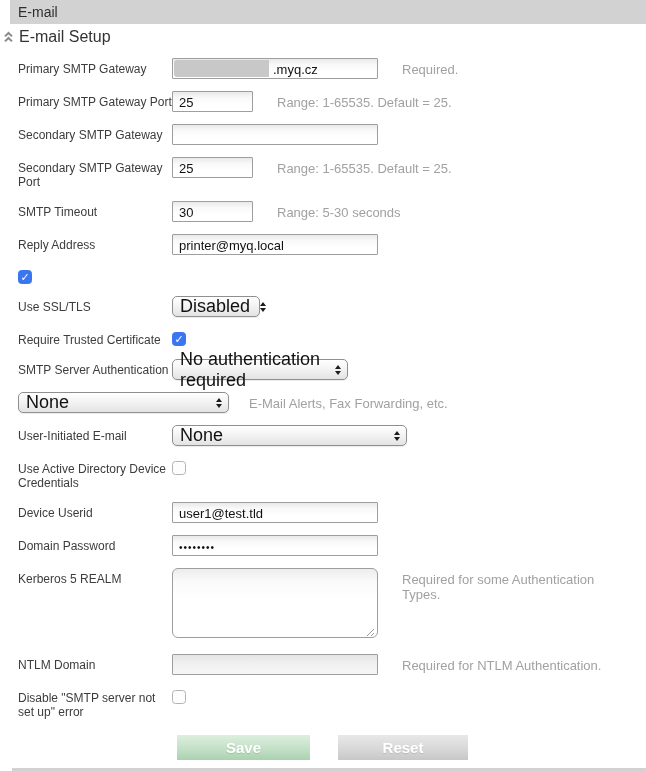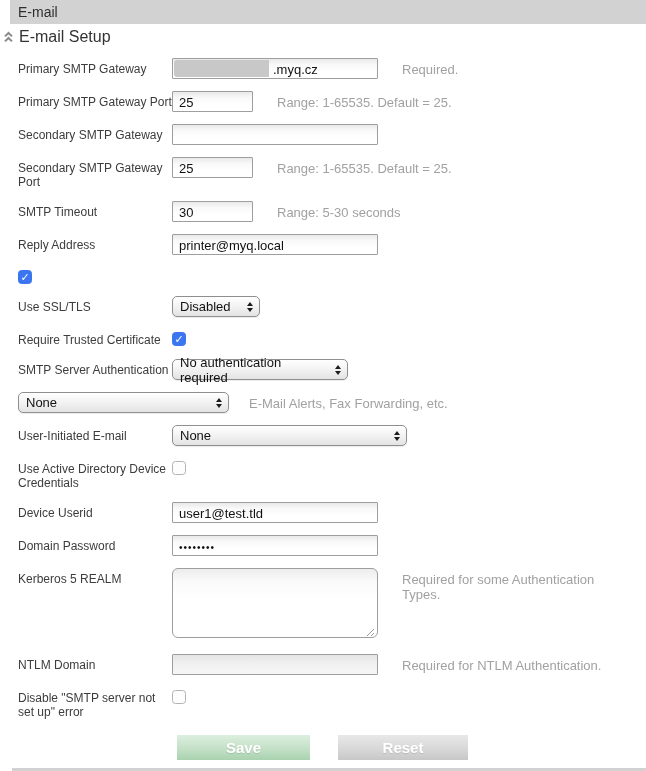--- a/index.html
+++ b/index.html
@@ -74,21 +74,21 @@
   
   .sel {
     height: 21px;
     border: 1px solid #8f8f8f;
     border-radius: 5px;
     background: linear-gradient(to bottom, #ffffff 0%, #f1f1f1 55%, #e3e3e3 100%);
     display: flex;
     align-items: center;
     justify-content: space-between;
     padding: 0 6px 0 7px;
-    font-size: 13px;
+    font-size: 18px;
     color: #111;
     cursor: default;
     box-shadow: 0 1px 1px rgba(0,0,0,0.08);
   }
   .arrows { display: flex; flex-direction: column; align-items: center; gap: 2px; margin-left: 10px; }
   .arrows .tri-up { width: 0; height: 0; border-left: 3.5px solid transparent; border-right: 3.5px solid transparent; border-bottom: 4.5px solid #1c1c1c; }
   .arrows .tri-dn { width: 0; height: 0; border-left: 3.5px solid transparent; border-right: 3.5px solid transparent; border-top: 4.5px solid #1c1c1c; }
   
   .cb {
     width: 14px; height: 14px;

